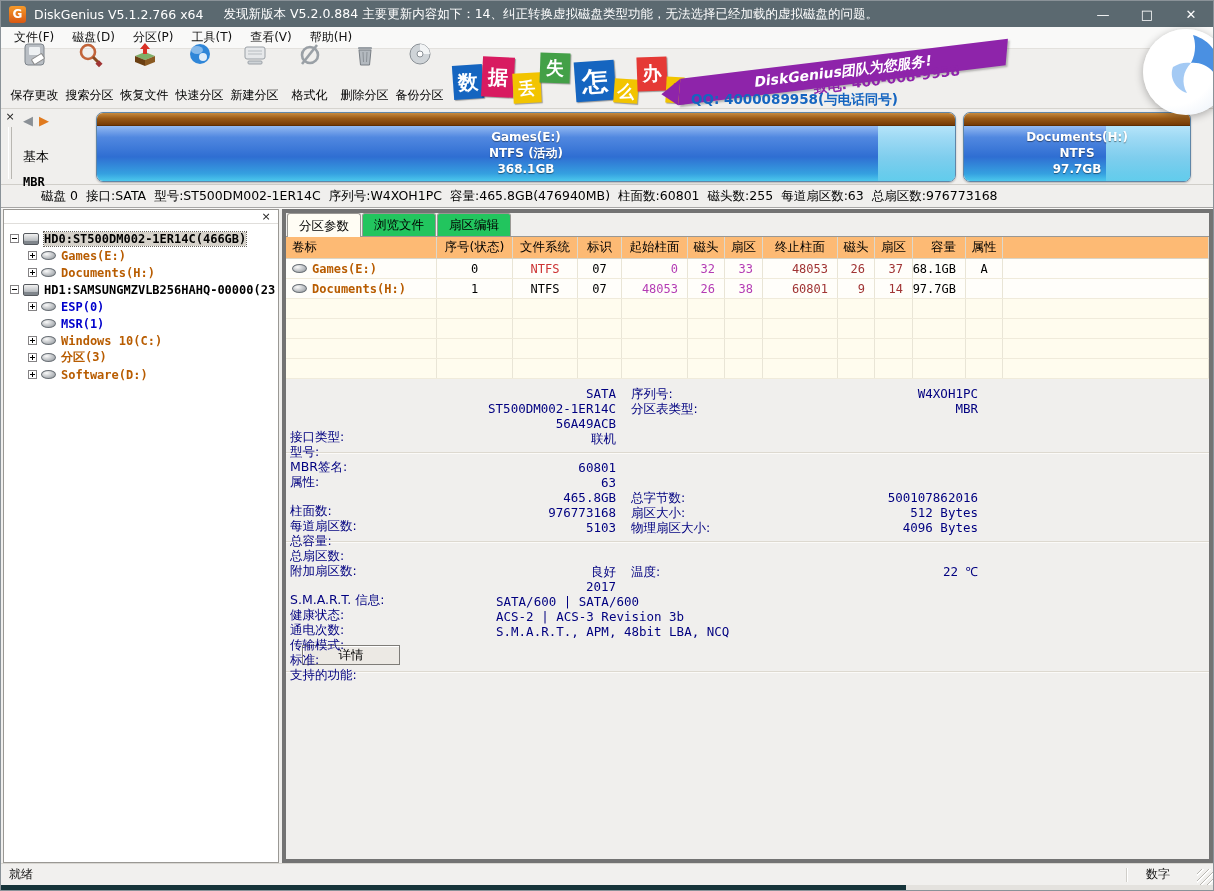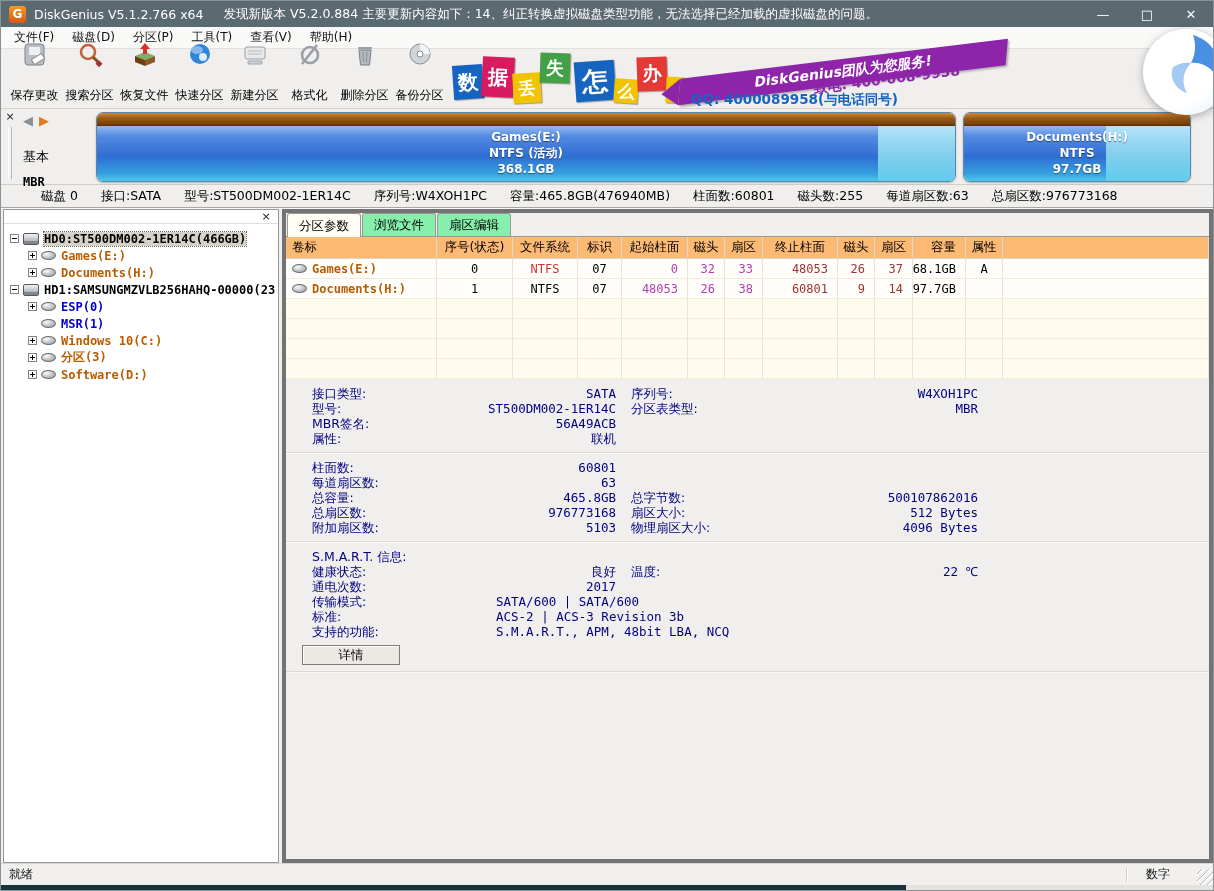--- a/index.html
+++ b/index.html
@@ -68,21 +68,21 @@
   .pbar { position:absolute; top:3px; height:70px; border-radius:7px; overflow:hidden; border:1px solid #5f86a8; box-shadow:0 1px 2px rgba(0,0,0,.25); }
   .pbar-a { left:95px; width:860px; } .pbar-b { left:962px; width:228px; }
   .bar-top { height:13px; background:linear-gradient(180deg,#c88a3c 0%,#9a5a16 45%,#753a05 100%); border-bottom:1px solid #5e2e02; }
   .bar-body { height:56px; position:relative; color:#fff; text-align:center;
               background:linear-gradient(180deg,#93b9f2 0%,#5188e0 20%,#2f6ed2 55%,#35a0e0 85%,#4ecdee 100%); }
   .bar-free { position:absolute; top:0; bottom:0; right:0; background:linear-gradient(180deg,#b9e9fa 0%,#84d7f0 60%,#63cdec 100%); opacity:.9; }
   .free-a { width:9%; } .free-b { width:37%; }
   .bar-text { position:relative; z-index:2; padding-top:3px; line-height:16px; font-weight:bold; font-size:12px; text-shadow:0 1px 1px rgba(0,0,0,.45); }
 
   
-  .diskline { height:24px; background:#f0efed; border-bottom:2px groove #fbfaf8; display:flex; align-items:center; padding-left:40px; gap:23px; font-size:12.5px; white-space:nowrap; }
+  .diskline { height:24px; background:#f0efed; border-bottom:2px groove #fbfaf8; display:flex; align-items:center; padding-left:40px; gap:8px; font-size:12.5px; white-space:nowrap; }
 
   
   .main { position:absolute; top:208px; left:0; right:0; bottom:27px; display:flex; }
   .tree-panel { width:276px; margin-left:2px; background:#fff; border:1px solid #9a9894; display:flex; flex-direction:column; }
   .tree-head { height:14px; border-bottom:1px solid #e0dedb; position:relative; flex:none; }
   .tree-head .panel-x { left:auto; right:6px; top:1px; }
   .tree { padding:6px 0 0 4px; font-family:"DejaVu Sans Mono","Liberation Mono",monospace; font-weight:bold; font-size:12px; overflow:hidden; }
   .trow { height:17px; display:flex; align-items:center; white-space:nowrap; }
   .lv0 { padding-left:2px; } .lv1 { padding-left:20px; }
   .exp { width:9px; height:9px; border:1px solid #848284; background:#fff; position:relative; margin-right:4px; flex:none; }
@@ -93,21 +93,21 @@
              background:linear-gradient(180deg,#f2f2f2,#9aa0a6); box-shadow:inset 0 -3px 0 #80868c; }
   .ic-part { width:15px; height:9px; border:1px solid #6a7076; border-radius:50%; margin-right:5px; flex:none;
              background:radial-gradient(ellipse at 35% 30%,#fafafa,#8d9399); }
   .t-black { color:#000; } .t-orange { color:#b85c00; } .t-blue { color:#0000cc; }
   .trow.sel .tlabel { background:#d6d2ca; outline:1px dotted #66625c; }
 
   .right-panel { flex:1; margin-left:3px; background:#f0efed; border:4px solid #737373; display:flex; flex-direction:column; }
 
   
   .tabbar { height:23px; display:flex; align-items:flex-end; background:#f0efed; padding-left:1px; gap:1px; flex:none; }
-  .tab { padding:3px 11px 2px; border:1px solid #9a9894; border-bottom:none; border-radius:3px 3px 0 0; background:#86efac; font-size:12.5px; color:#000; }
+  .tab { padding:3px 11px 2px; border:1px solid #9a9894; border-bottom:none; border-radius:3px 3px 0 0; background:#22c55e; font-size:12.5px; color:#000; }
   .tab.active { background:#fffdf4; position:relative; top:1px; padding-top:4px; z-index:2; }
 
   
   .tblwrap { --tcols:151px 76px 65px 44px 66px 37px 38px 75px 37px 38px 53px 37px minmax(0,1fr);
              background:#fffcee; border-top:1px solid #9a9894; flex:none; }
   .grow { display:grid; grid-template-columns:var(--tcols); }
   .hrow { height:22px; background:#fdba74; border-bottom:1px solid #d9d5c7; }
   .h { display:flex; align-items:center; justify-content:center; border-right:1px solid #dcd8cc; font-size:12.5px; white-space:nowrap; overflow:hidden; }
   .drow { height:20px; background:#fffefa; border-bottom:1px solid #f0ebdb; }
   .erow { height:20px; border-bottom:1px solid #f0ebdb; }
@@ -116,21 +116,21 @@
   .ac { justify-content:center; }
   .ar { justify-content:flex-end; padding-right:9px; }
   .fs-red { color:#cc3333; }
   .chs-s { color:#b43cb4; } .chs-e { color:#a03434; }
   .vol { color:#b85c00; font-weight:bold; font-family:"DejaVu Sans Mono","Liberation Mono",monospace; }
 
   
   .info { flex:1; background:#f0efed; color:#000080; font-size:12.5px; position:relative; overflow:hidden; }
   .sec { position:relative; border-bottom:1px solid #ddd9d0; box-shadow:0 1px 0 #fbfaf8; padding:7px 0 6px; }
   .irow { position:relative; height:15px; line-height:15px; }
-  .l1 { position:absolute; left:26px; }
+  .l1 { position:absolute; left:4px;margin-top:43px; }
   .v1 { position:absolute; left:130px; width:200px; text-align:right; }
   .v1L { position:absolute; left:210px; }
   .l2 { position:absolute; left:345px; }
   .v2 { position:absolute; left:492px; width:200px; text-align:right; }
   .detail-btn { margin:6px 0 0 16px; width:98px; height:20px; background:#ece9e4; border:1px solid #7e7c78;
                 box-shadow:inset 1px 1px 0 #fff; display:flex; align-items:center; justify-content:center;
                 color:#000; font-size:12.5px; }
 
   
   .statusbar { position:absolute; left:0; right:0; bottom:5px; height:22px; background:#f1f0ee; border-top:1px solid #d8d6d1;

